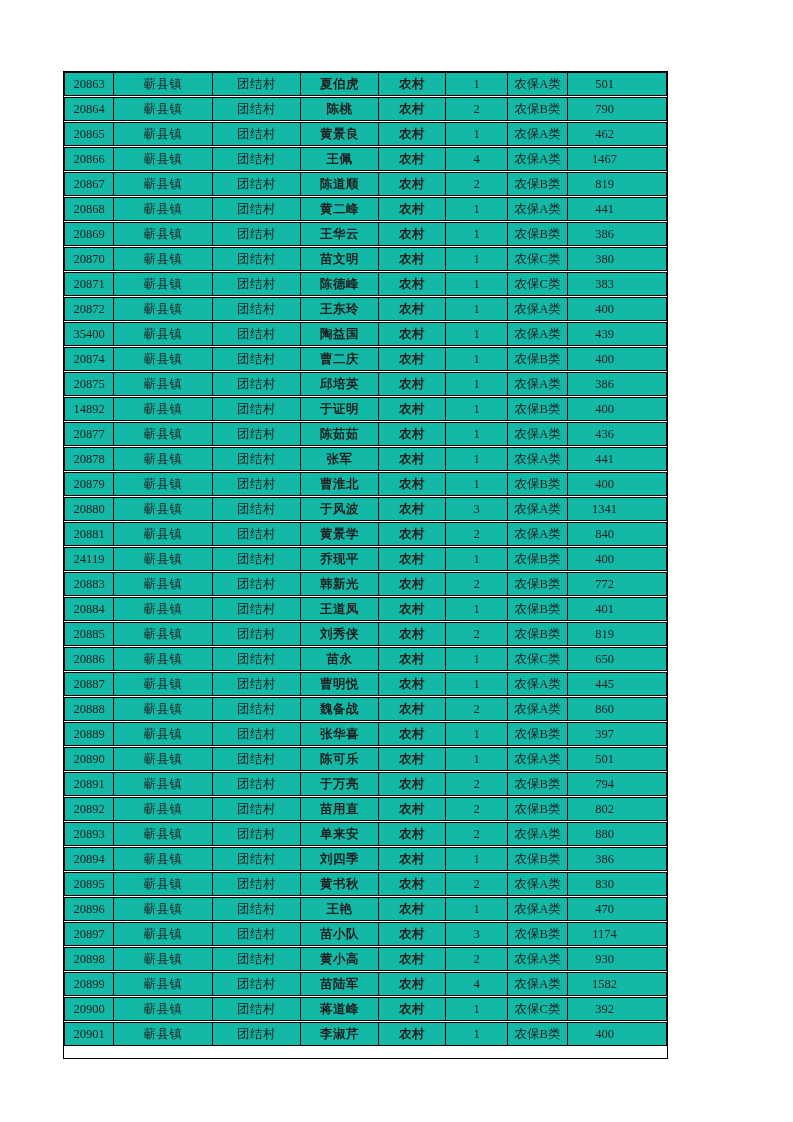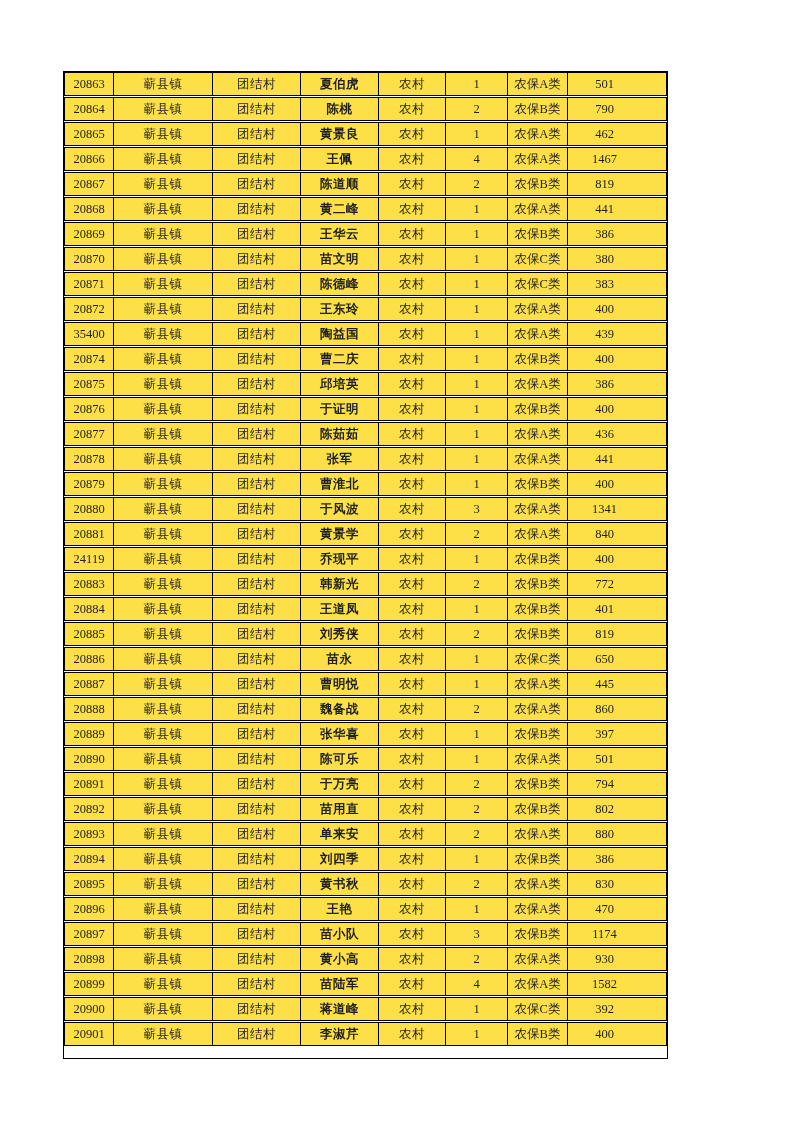--- a/index.html
+++ b/index.html
@@ -24,41 +24,41 @@
     width: 605px;
     box-sizing: border-box;
     border: 1px solid #000;
   }
   .trow {
     display: flex;
     height: 24px;
     box-sizing: border-box;
     border: 1px solid #000;
     margin-bottom: 1px;
-    background: #fde047;
+    background: #14b8a6;
   }
   .trow:last-child { margin-bottom: 12px; }
   .tcell {
     box-sizing: border-box;
     border-right: 1px solid #000;
     display: flex;
     align-items: center;
     justify-content: center;
     font-size: 12.5px;
     color: #1f1f1f;
     white-space: nowrap;
     overflow: hidden;
     letter-spacing: 0.5px;
   }
   .tcell:last-child { border-right: none; }
   .col0 { width: 49px; letter-spacing: 0; }
   .col1 { width: 99px; }
   .col2 { width: 88px; }
   .col3 { width: 78px; font-weight: bold; }
-  .col4 { width: 67px; }
+  .col4 { width: 67px; font-weight: bold; }
   .col5 { width: 62px; letter-spacing: 0; }
   .col6 { width: 60px; letter-spacing: 0; }
   .col7 { width: 73px; letter-spacing: 0; }
 </style>
 </head>
 <body>
 
 <div class="page">
   <div class="data-table">
     <div>
@@ -186,21 +186,21 @@
           <div class="tcell col0">20875</div>
           <div class="tcell col1">蕲县镇</div>
           <div class="tcell col2">团结村</div>
           <div class="tcell col3">邱培英</div>
           <div class="tcell col4">农村</div>
           <div class="tcell col5">1</div>
           <div class="tcell col6">农保A类</div>
           <div class="tcell col7">386</div>
         </div>
         <div class="trow">
-          <div class="tcell col0">20876</div>
+          <div class="tcell col0">14892</div>
           <div class="tcell col1">蕲县镇</div>
           <div class="tcell col2">团结村</div>
           <div class="tcell col3">于证明</div>
           <div class="tcell col4">农村</div>
           <div class="tcell col5">1</div>
           <div class="tcell col6">农保B类</div>
           <div class="tcell col7">400</div>
         </div>
         <div class="trow">
           <div class="tcell col0">20877</div>

